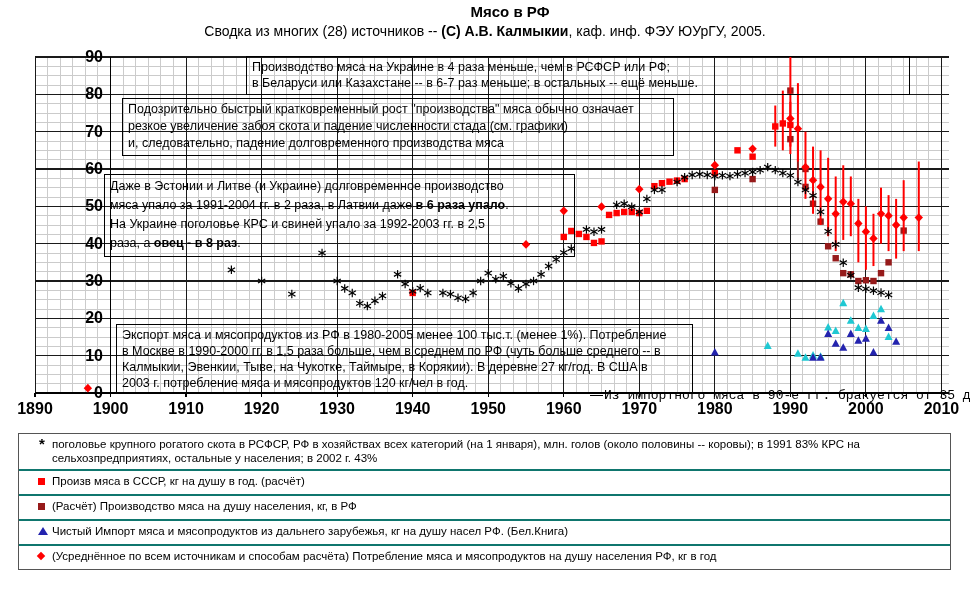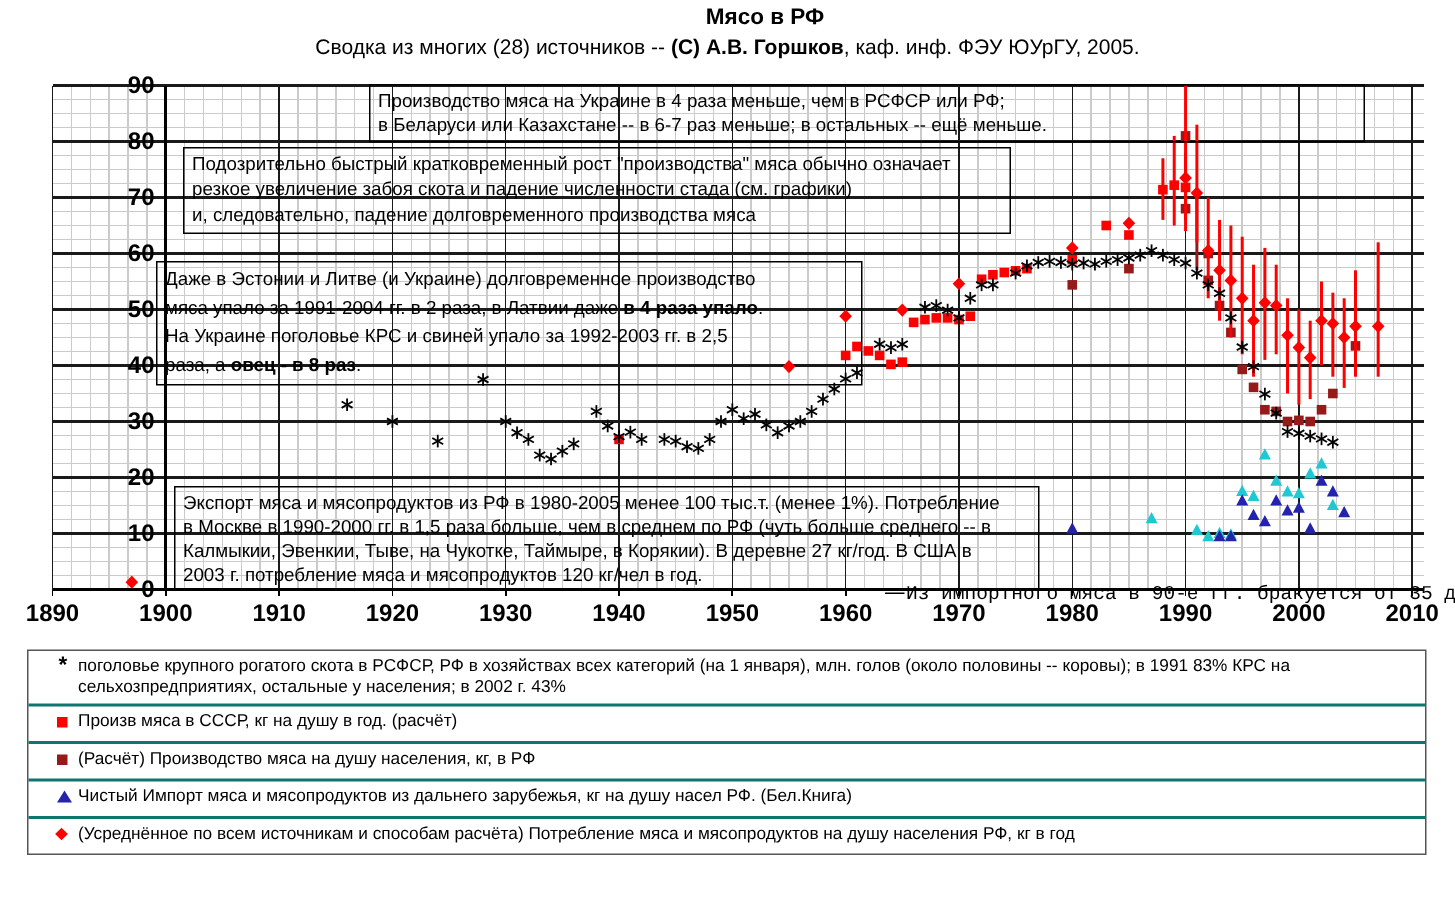--- a/index.html
+++ b/index.html
@@ -557,36 +557,36 @@
         <text x="103" y="248.66666666666669" text-anchor="end">40</text>
         <text x="103" y="211.33333333333331" text-anchor="end">50</text>
         <text x="103" y="174" text-anchor="end">60</text>
         <text x="103" y="136.66666666666669" text-anchor="end">70</text>
         <text x="103" y="99.33333333333337" text-anchor="end">80</text>
         <text x="103" y="62" text-anchor="end">90</text>
       </g>
     </svg>
 
   <div class="title">Мясо в РФ</div>
-  <div class="subtitle"><span>Сводка из многих (28)  источников -- </span><span class="b">(С) А.В. Горшков</span><span>, каф. инф. ФЭУ ЮУрГУ, 2005.</span></div>
+  <div class="subtitle"><span>Сводка из многих (28)  источников -- </span><span class="b">(С) А.В. Калмыкии</span><span>, каф. инф. ФЭУ ЮУрГУ, 2005.</span></div>
 
   <div class="abox" id="box1">
     <div>Производство мяса на Украине в 4 раза меньше, чем в РСФСР или РФ;</div>
     <div>в Беларуси или Казахстане -- в 6-7 раз меньше; в остальных -- ещё меньше.</div>
   </div>
 
   <div class="abox" id="box2">
     <div>Подозрительно быстрый кратковременный рост "производства" мяса обычно означает</div>
     <div>резкое увеличение забоя скота и падение численности стада (см. графики)</div>
     <div>и, следовательно, падение долговременного производства мяса</div>
   </div>
 
   <div class="abox" id="box3">
     <div>Даже в Эстонии и Литве (и Украине) долговременное производство</div>
-    <div><span>мяса упало за 1991-2004 гг. в 2 раза, в Латвии даже </span><span class="b">в 4 раза упало</span><span>.</span></div>
+    <div><span>мяса упало за 1991-2004 гг. в 2 раза, в Латвии даже </span><span class="b">в 6 раза упало</span><span>.</span></div>
     <div>На Украине поголовье КРС и свиней упало за 1992-2003 гг. в 2,5</div>
     <div><span>раза, а </span><span class="b">овец - в 8 раз</span><span>.</span></div>
   </div>
 
   <div class="abox" id="box4">
     <div>Экспорт мяса и мясопродуктов из РФ в 1980-2005 менее 100 тыс.т. (менее 1%). Потребление</div>
     <div>в Москве в 1990-2000 гг. в 1,5 раза больше, чем в среднем по РФ (чуть больше среднего -- в</div>
     <div>Калмыкии, Эвенкии, Тыве, на Чукотке, Таймыре, в Корякии). В деревне 27 кг/год.  В США в</div>
     <div>2003 г.   потребление мяса и мясопродуктов 120 кг/чел в год.</div>
   </div>

